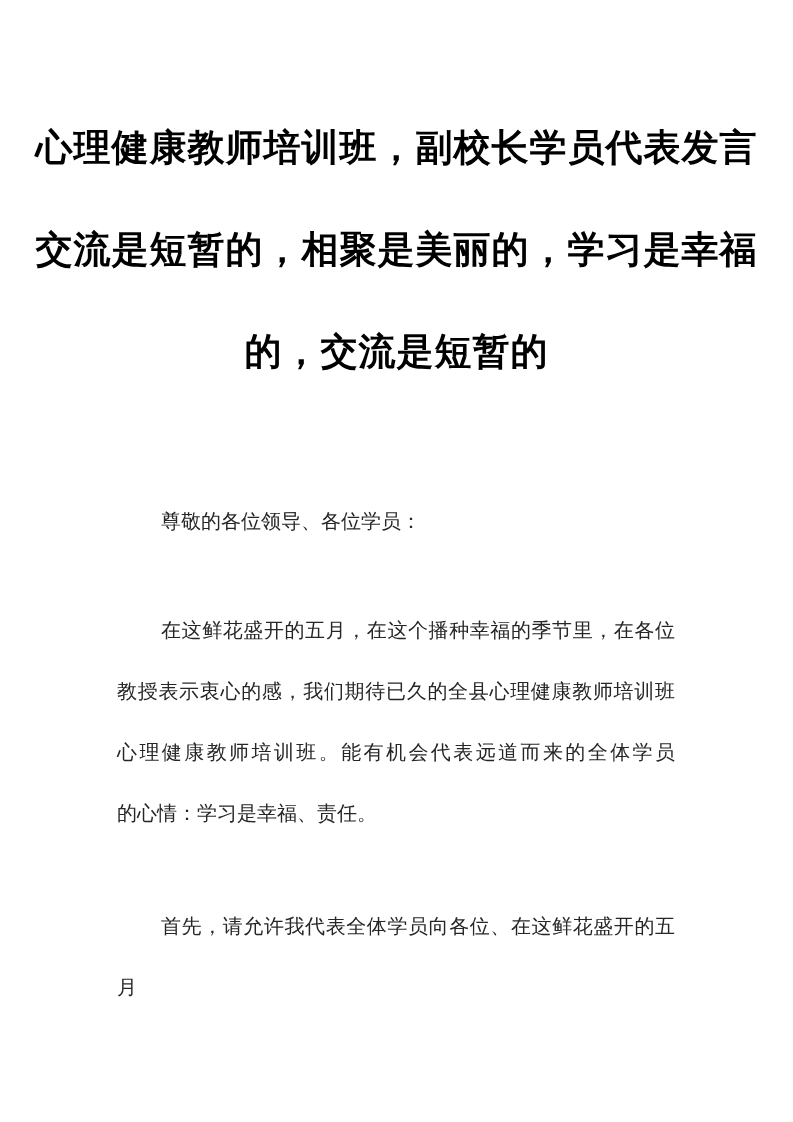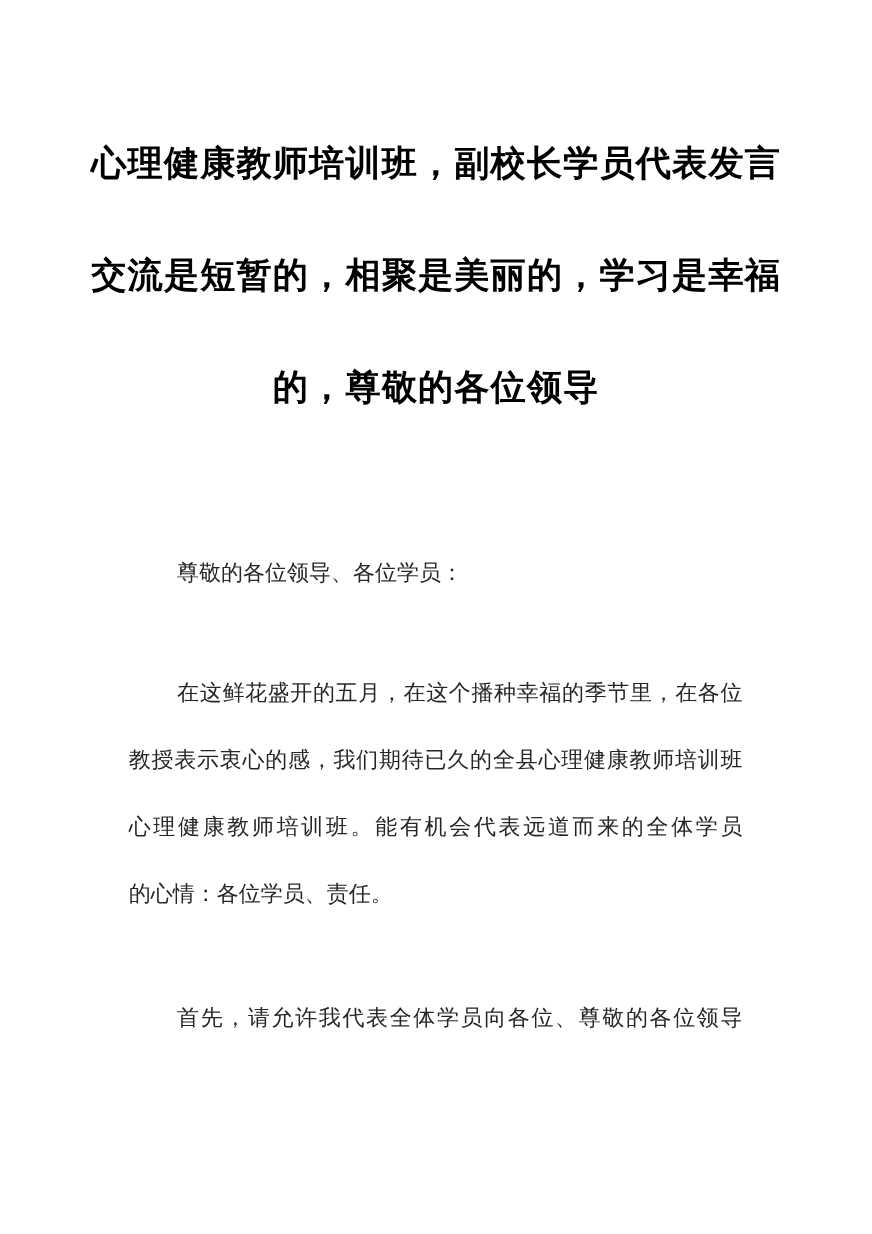--- a/index.html
+++ b/index.html
@@ -7,21 +7,21 @@
     position: relative;
     width: 793px;
     height: 1122px;
     background: #ffffff;
     overflow: hidden;
     font-family: "Liberation Sans", "DejaVu Sans", sans-serif;
   }
   .doc-title {
     padding-top: 97px;
     text-align: center;
-    font-size: 32px;
+    font-size: 37px;
     font-weight: bold;
     line-height: 102px;
     letter-spacing: 1px;
     color: #000000;
   }
   .doc-body {
     padding: 0 118px 0 117px;
     font-size: 20px;
     line-height: 61px;
     color: #262626;
@@ -38,35 +38,35 @@
   }
 </style>
 </head>
 <body>
 
 <div class="page">
 
   <div class="doc-title">
     <div class="title-line">心理健康教师培训班，副校长学员代表发言</div>
     <div class="title-line">交流是短暂的，相聚是美丽的，学习是幸福</div>
-    <div class="title-line">的，尊敬的各位领导</div>
+    <div class="title-line">的，交流是短暂的</div>
   </div>
 
   <div class="doc-body">
 
     <div class="paragraph para-salutation">
       <div class="line indent">尊敬的各位领导、各位学员：</div>
     </div>
 
     <div class="paragraph para-main">
       <div class="line indent just">在这鲜花盛开的五月，在这个播种幸福的季节里，在各位</div>
       <div class="line just">教授表示衷心的感，我们期待已久的全县心理健康教师培训班</div>
       <div class="line just">心理健康教师培训班。能有机会代表远道而来的全体学员</div>
-      <div class="line">的心情：各位学员、责任。</div>
+      <div class="line">的心情：学习是幸福、责任。</div>
     </div>
 
     <div class="paragraph para-closing">
-      <div class="line indent just">首先，请允许我代表全体学员向各位、尊敬的各位领导</div>
+      <div class="line indent just">首先，请允许我代表全体学员向各位、在这鲜花盛开的五月</div>
     </div>
 
   </div>
 
 </div>
 
 </body></html>

